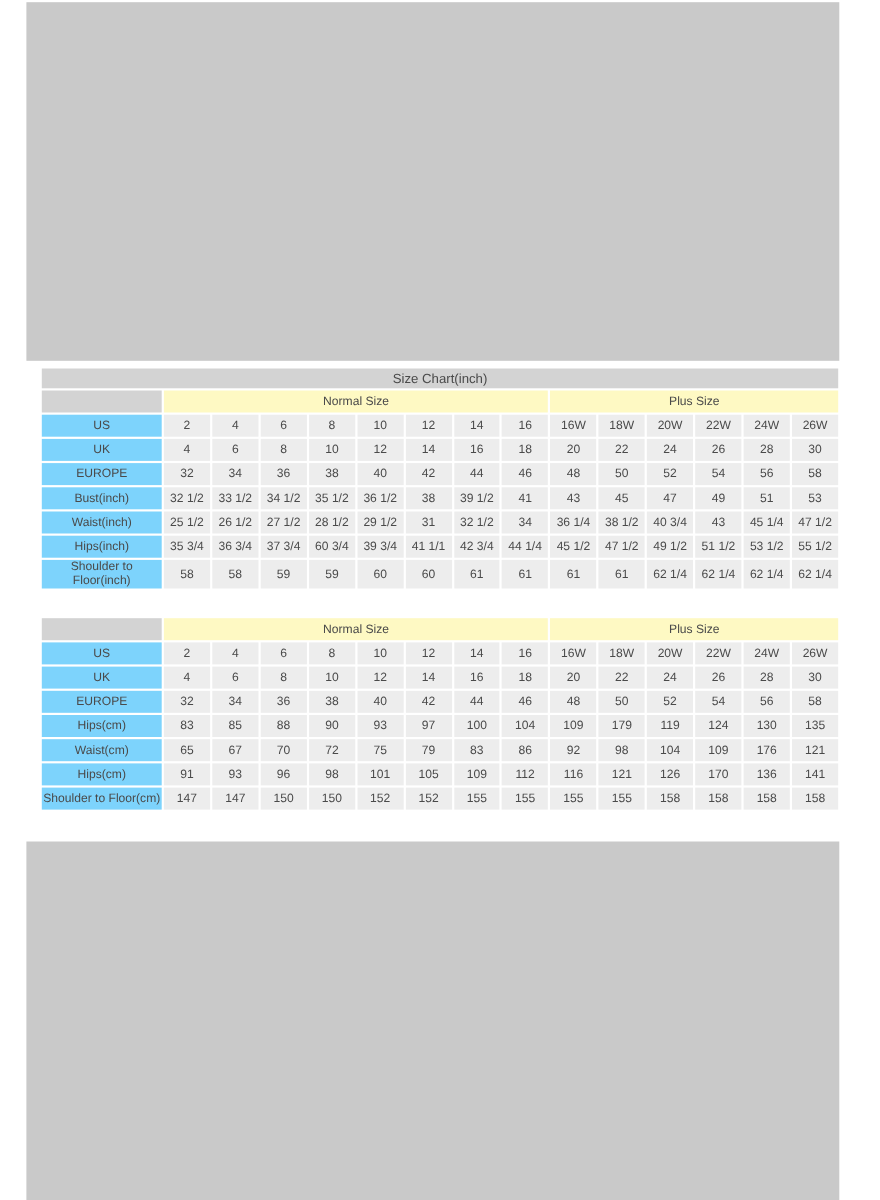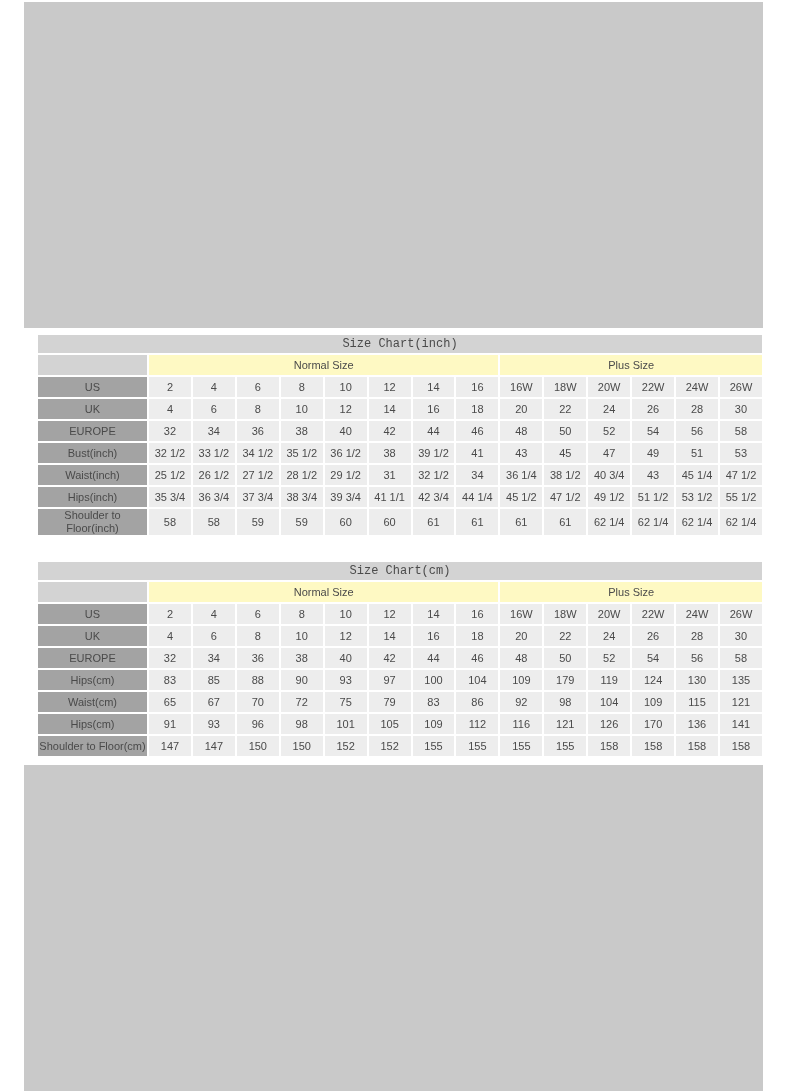--- a/index.html
+++ b/index.html
@@ -33,24 +33,24 @@
   #table-inch { top: 333px; }
   #table-cm   { top: 560px; }
 
   .size-table td {
     text-align: center;
     vertical-align: middle;
     height: 20px;
     padding: 0 1px;
     overflow: hidden;
   }
-  .size-table .title  { background: #d3d3d3; font-size: 12px; height: 18px; font-family: Liberation Mono, monospace; }
+  .size-table .title  { background: #d3d3d3; font-size: 12px; height: 18px; }
   .size-table .corner { background: #d3d3d3; }
   .size-table .group  { background: #fef9c3; height: 18px; }
-  .size-table .rowlabel { background: #a3a3a3; line-height: 13px; }
+  .size-table .rowlabel { background: #7dd3fc; line-height: 13px; }
   .size-table .rowlabel.nowrap { white-space: nowrap; }
   .size-table .cell   { background: #ededed; }
   col.labelcol { width: 109px; }
 </style>
 </head>
 <body>
 
 <div id="ph-top" class="placeholder"></div>
 
 <table id="table-inch" class="size-table">
@@ -152,21 +152,21 @@
         <td class="cell">40 3/4</td>
         <td class="cell">43</td>
         <td class="cell">45 1/4</td>
         <td class="cell">47 1/2</td>
       </tr>
       <tr>
         <td class="rowlabel">Hips(inch)</td>
         <td class="cell">35 3/4</td>
         <td class="cell">36 3/4</td>
         <td class="cell">37 3/4</td>
-        <td class="cell">38 3/4</td>
+        <td class="cell">60 3/4</td>
         <td class="cell">39 3/4</td>
         <td class="cell">41 1/1</td>
         <td class="cell">42 3/4</td>
         <td class="cell">44 1/4</td>
         <td class="cell">45 1/2</td>
         <td class="cell">47 1/2</td>
         <td class="cell">49 1/2</td>
         <td class="cell">51 1/2</td>
         <td class="cell">53 1/2</td>
         <td class="cell">55 1/2</td>
@@ -191,23 +191,20 @@
     </tbody>
 </table>
 
 <table id="table-cm" class="size-table">
   <colgroup>
     <col class="labelcol">
     <col span="14">
   </colgroup>
   <tbody>
     <tr>
-      <td class="title" colspan="15">Size Chart(cm)</td>
-    </tr>
-    <tr>
       <td class="corner"></td>
       <td class="group" colspan="8">Normal Size</td>
       <td class="group" colspan="6">Plus Size</td>
     </tr>
   </tbody>
   <tbody>
       <tr>
         <td class="rowlabel">US</td>
         <td class="cell">2</td>
         <td class="cell">4</td>
@@ -282,21 +279,21 @@
         <td class="cell">70</td>
         <td class="cell">72</td>
         <td class="cell">75</td>
         <td class="cell">79</td>
         <td class="cell">83</td>
         <td class="cell">86</td>
         <td class="cell">92</td>
         <td class="cell">98</td>
         <td class="cell">104</td>
         <td class="cell">109</td>
-        <td class="cell">115</td>
+        <td class="cell">176</td>
         <td class="cell">121</td>
       </tr>
       <tr>
         <td class="rowlabel">Hips(cm)</td>
         <td class="cell">91</td>
         <td class="cell">93</td>
         <td class="cell">96</td>
         <td class="cell">98</td>
         <td class="cell">101</td>
         <td class="cell">105</td>

